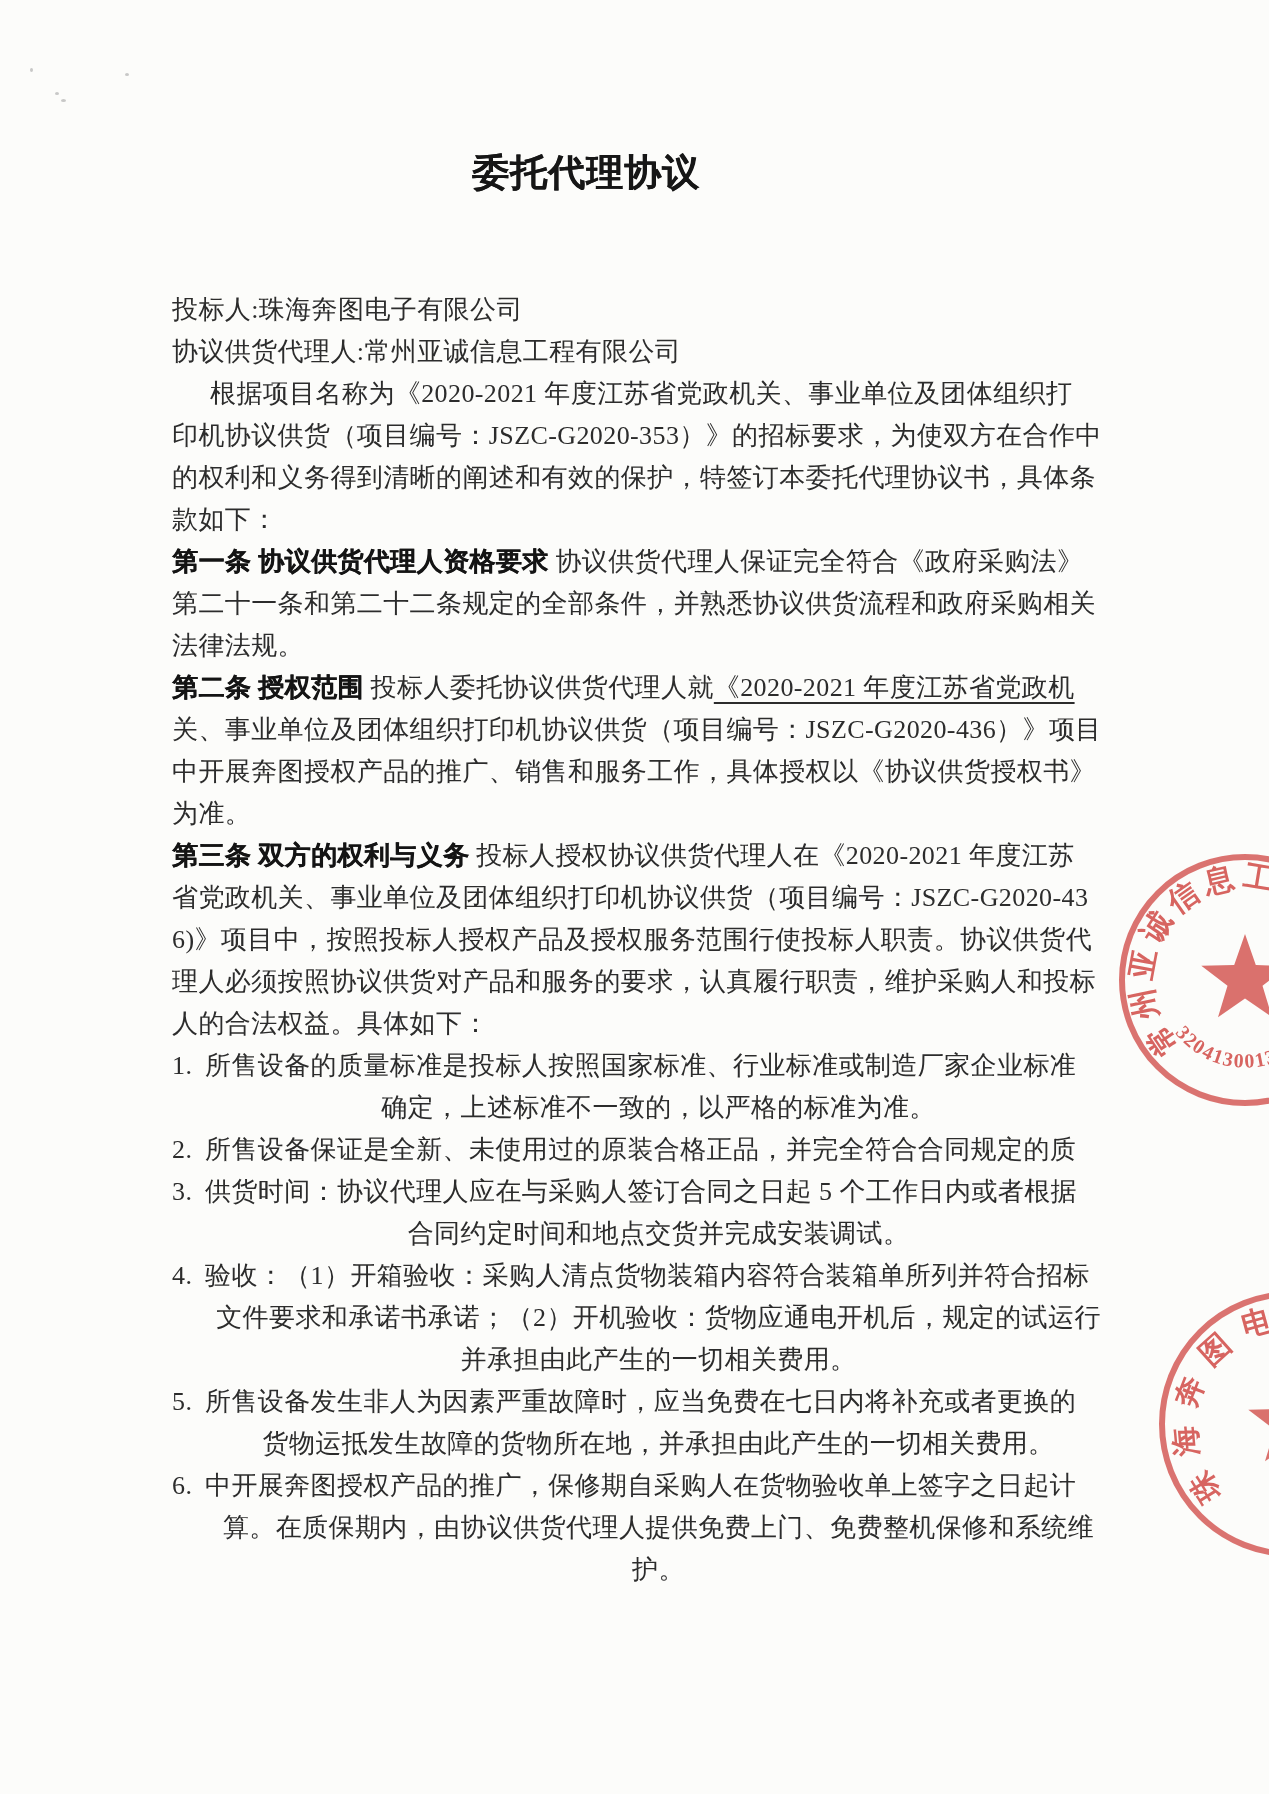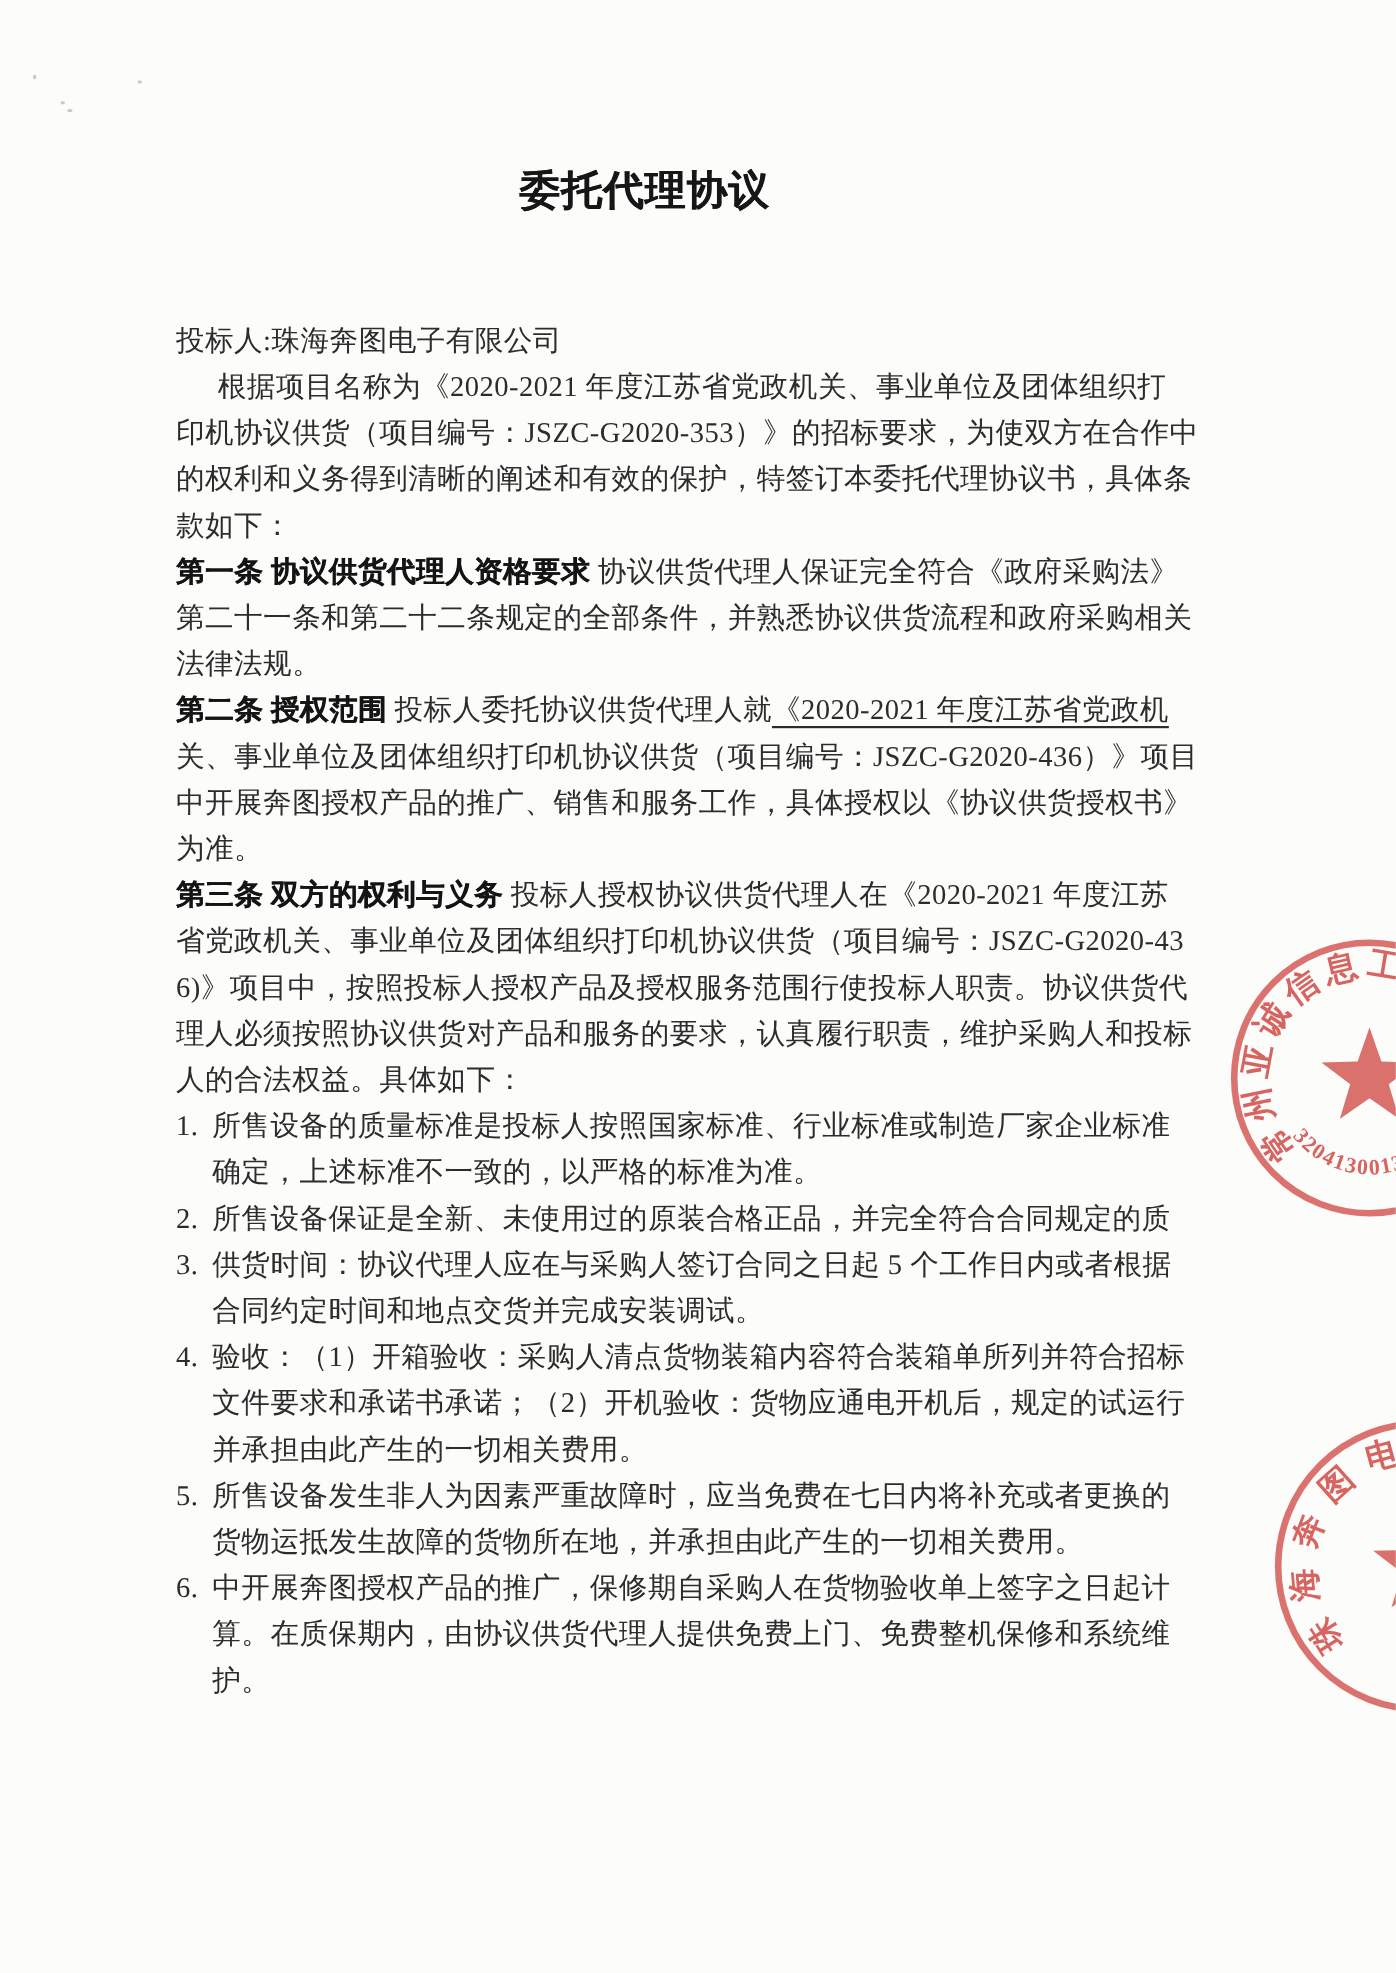--- a/index.html
+++ b/index.html
@@ -15,28 +15,28 @@
     background:#fcfcfa;
     overflow:hidden;
   }
   .doc-title{
     position:absolute;left:472px;top:148px;
     font-size:37px;font-weight:700;color:#161616;
     letter-spacing:1px;white-space:nowrap;
     text-shadow:0.6px 0 #161616;
   }
   .doc-body{
-    position:absolute;left:160px;top:289px;width:940px;
+    position:absolute;left:172px;top:289px;width:940px;
   }
   .line{
     height:42px;line-height:42px;white-space:nowrap;
     font-size:26px;letter-spacing:0.4px;color:#2c2c2c;
   }
   .line.first{padding-left:38px;}
-  .line.cont{padding-left:33px;}
+  .line.cont{padding-left:33px;text-align:center;}
   .marker{display:inline-block;width:33px;}
   .b{font-weight:700;color:#141414;text-shadow:0.5px 0 #141414;}
   .u{text-decoration:underline;text-underline-offset:6px;text-decoration-thickness:2px;margin-top:15px;}
   .seal{
     position:absolute;
     mix-blend-mode:multiply;
     opacity:0.88;
   }
   .seal text{font-family:"Liberation Serif","DejaVu Serif",serif;font-weight:700;}
   .speck{position:absolute;background:#8a8a8a;opacity:.45;border-radius:50%;}
@@ -48,20 +48,21 @@
 
   <div class="speck" style="left:30px;top:68px;width:3px;height:4px;"></div>
   <div class="speck" style="left:55px;top:92px;width:4px;height:3px;"></div>
   <div class="speck" style="left:61px;top:99px;width:5px;height:3px;"></div>
   <div class="speck" style="left:125px;top:73px;width:4px;height:3px;"></div>
 
   <div class="doc-title">委托代理协议</div>
 
   <div class="doc-body" id="doc-body">
       <div class="line "><span>投标人:珠海奔图电子有限公司</span></div>
+      <div class="line "><span>协议供货代理人:常州亚诚信息工程有限公司</span></div>
       <div class="line first"><span>根据项目名称为《2020-2021 年度江苏省党政机关、事业单位及团体组织打</span></div>
       <div class="line "><span>印机协议供货（项目编号：JSZC-G2020-353）》的招标要求，为使双方在合作中</span></div>
       <div class="line "><span>的权利和义务得到清晰的阐述和有效的保护，特签订本委托代理协议书，具体条</span></div>
       <div class="line "><span>款如下：</span></div>
       <div class="line "><span class="b">第一条 协议供货代理人资格要求</span><span> 协议供货代理人保证完全符合《政府采购法》</span></div>
       <div class="line "><span>第二十一条和第二十二条规定的全部条件，并熟悉协议供货流程和政府采购相关</span></div>
       <div class="line "><span>法律法规。</span></div>
       <div class="line "><span class="b">第二条 授权范围</span><span> 投标人委托协议供货代理人就</span><span class="u">《2020-2021 年度江苏省党政机</span></div>
       <div class="line "><span>关、事业单位及团体组织打印机协议供货（项目编号：JSZC-G2020-436）》项目</span></div>
       <div class="line "><span>中开展奔图授权产品的推广、销售和服务工作，具体授权以《协议供货授权书》</span></div>

